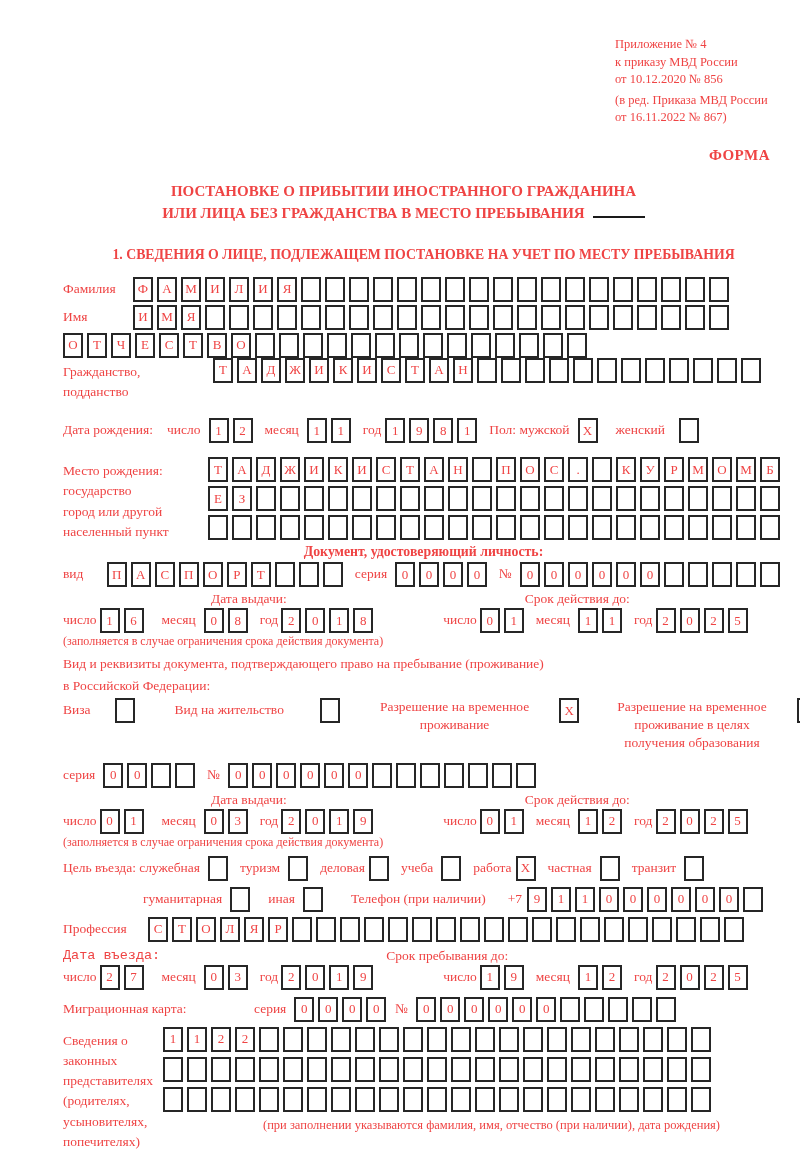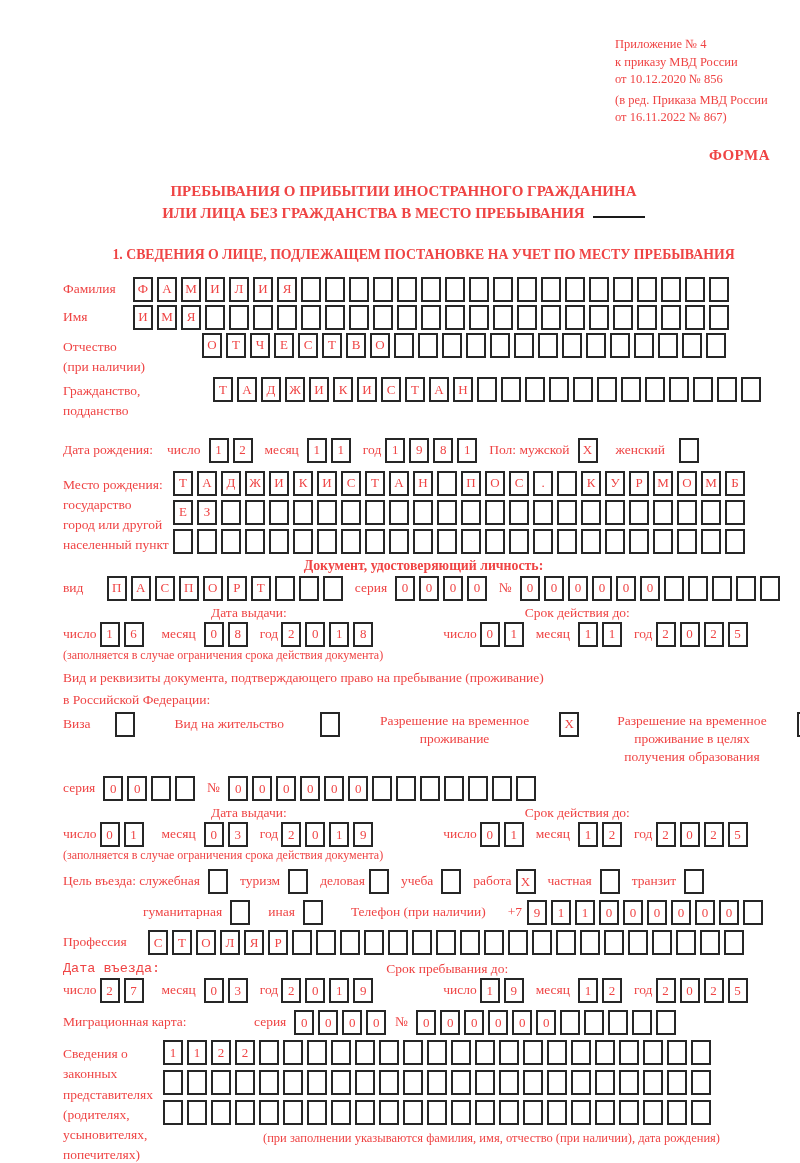--- a/index.html
+++ b/index.html
@@ -40,21 +40,21 @@
     <div>Приложение № 4</div>
     <div>к приказу МВД России</div>
     <div>от 10.12.2020 № 856</div>
     <div style="margin-top:3px;">(в ред. Приказа МВД России</div>
     <div>от 16.11.2022 № 867)</div>
   </div>
 
   <div class="forma">ФОРМА</div>
 
   <div class="title">
-    <div>ПРЕБЫВАНИЯ О ПРИБЫТИИ ИНОСТРАННОГО ГРАЖДАНИНА</div>
+    <div>ПОСТАНОВКЕ О ПРИБЫТИИ ИНОСТРАННОГО ГРАЖДАНИНА</div>
     <div><span>ИЛИ ЛИЦА БЕЗ ГРАЖДАНСТВА В МЕСТО ПРЕБЫВАНИЯ</span><span class="title-underline"></span></div>
   </div>
 
   <div class="section-heading">1. СВЕДЕНИЯ О ЛИЦЕ, ПОДЛЕЖАЩЕМ ПОСТАНОВКЕ НА УЧЕТ ПО МЕСТУ ПРЕБЫВАНИЯ</div>
 
   <div class="row" style="margin-top:14px;">
     <span class="lbl" style="width:70px;">Фамилия</span>
     <span class="cells">
         <span class="cell">Ф</span>
         <span class="cell">А</span>
@@ -109,24 +109,20 @@
         <span class="cell"></span>
         <span class="cell"></span>
         <span class="cell"></span>
         <span class="cell"></span>
         <span class="cell"></span>
         <span class="cell"></span>
       </span>
   </div>
 
   <div class="row" style="margin-top:3px;">
-    <span class="lbl2" style="width:139px;">
-      <span>Отчество</span><br>
-      <span>(при наличии)</span>
-    </span>
     <span class="cells">
         <span class="cell">О</span>
         <span class="cell">Т</span>
         <span class="cell">Ч</span>
         <span class="cell">Е</span>
         <span class="cell">С</span>
         <span class="cell">Т</span>
         <span class="cell">В</span>
         <span class="cell">О</span>
         <span class="cell"></span>
@@ -200,21 +196,21 @@
     <span class="lbl g">Пол: мужской</span>
     <span class="cells g">
         <span class="cell">X</span>
       </span>
     <span class="lbl gl">женский</span>
     <span class="cells gl">
         <span class="cell"></span>
       </span>
   </div>
 
-  <div class="row" style="margin-top:8px;">
+  <div class="row" style="margin-top:14px;justify-content:space-between;">
     <span class="lbl2" style="width:110px;white-space:normal;">
       <span>Место рождения:</span><br>
       <span>государство</span><br>
       <span>город или другой</span><br>
       <span>населенный пункт</span>
     </span>
     <span>
       <span class="cells">
           <span class="cell">Т</span>
           <span class="cell">А</span>

